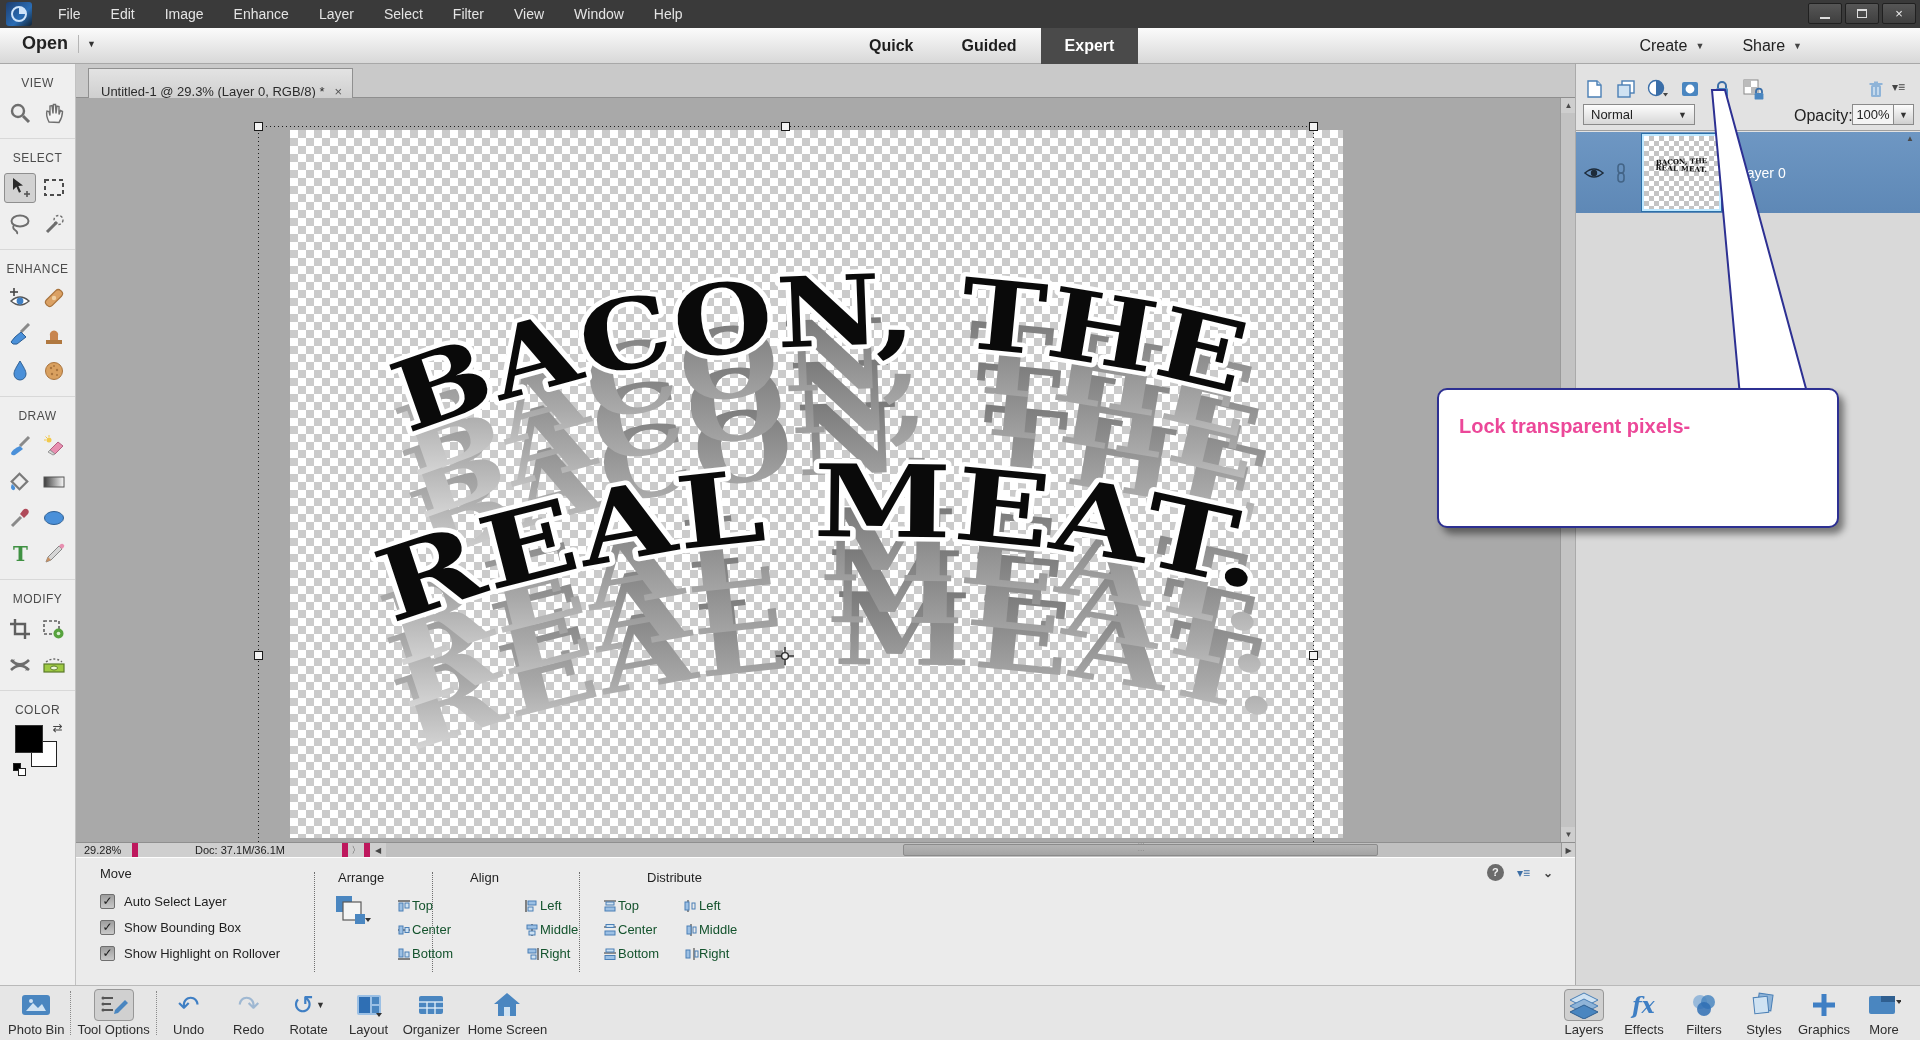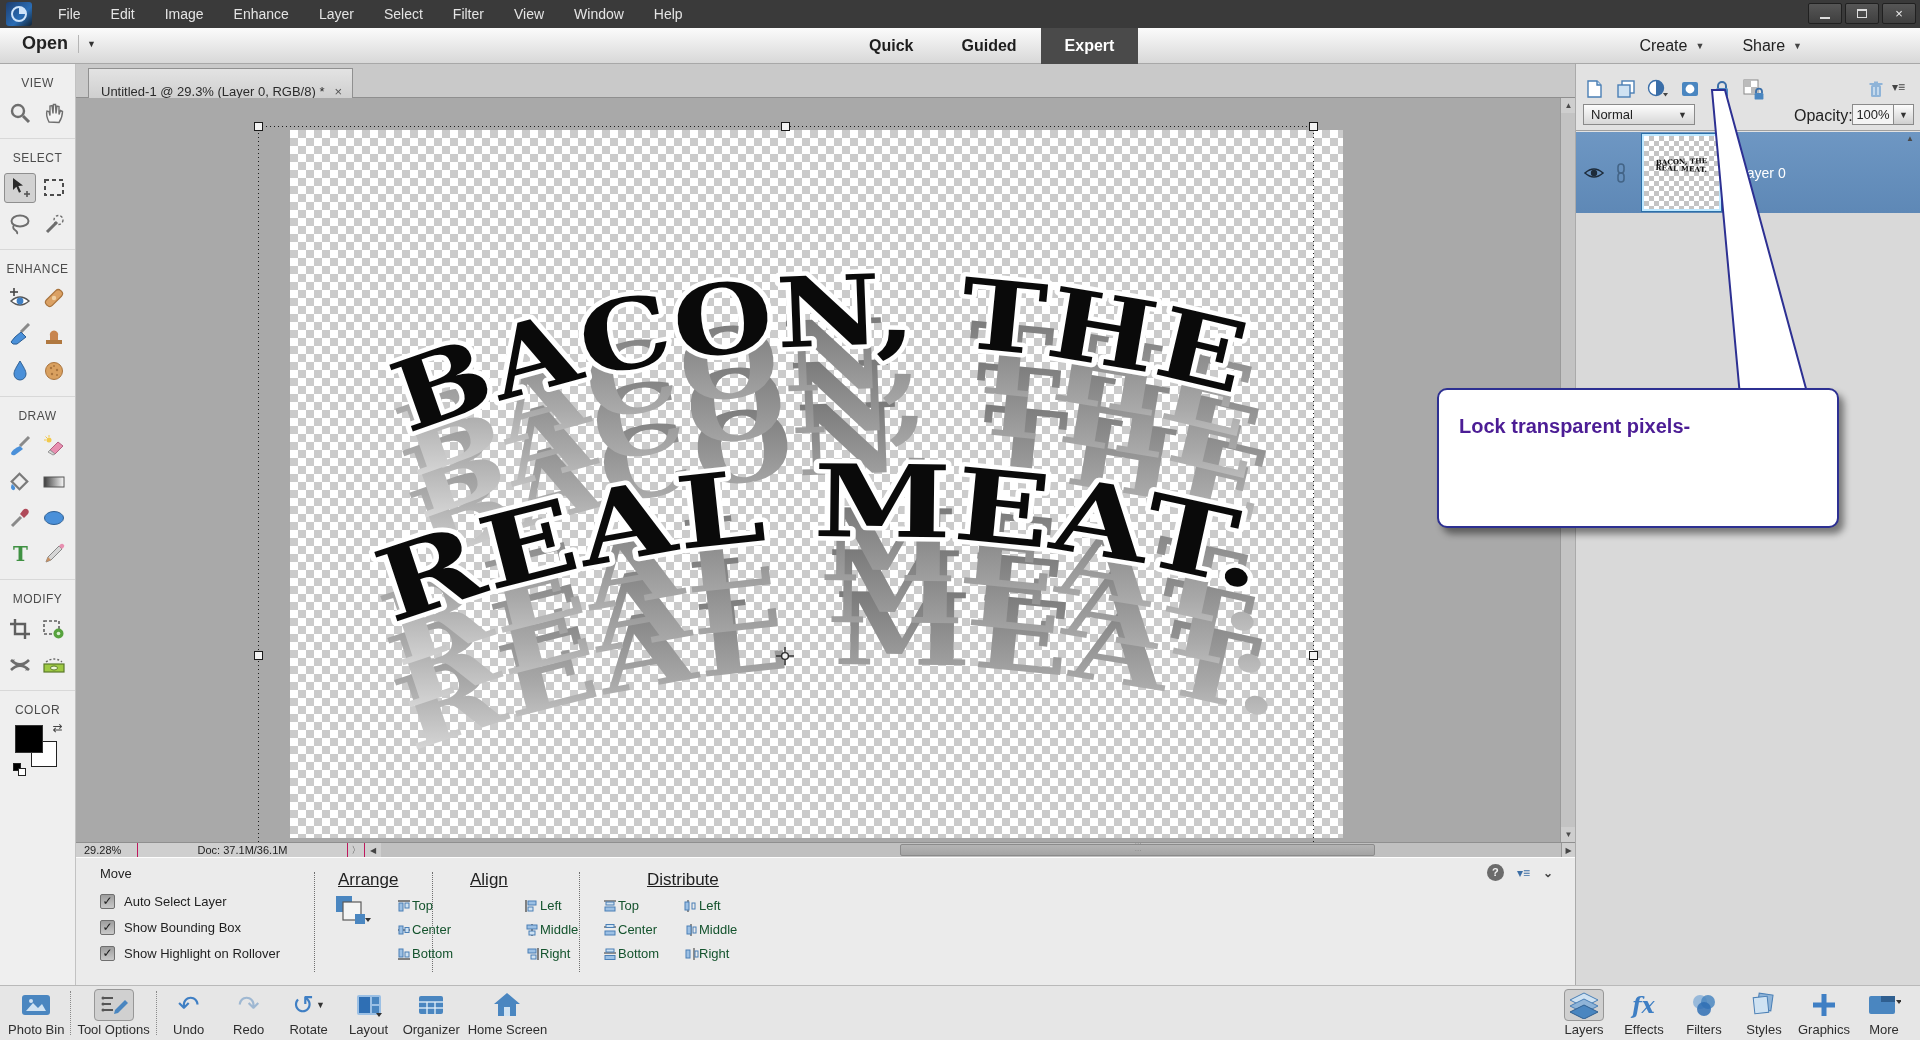--- a/index.html
+++ b/index.html
@@ -59,38 +59,38 @@
     background:conic-gradient(#cbcbcb 25%,#fff 0 50%,#cbcbcb 0 75%,#fff 0); background-size:16px 16px; }
   #art { position:absolute; left:214px; top:32px; width:1053px; height:708px; }
   .bb-h { position:absolute; height:1px; background-image:repeating-linear-gradient(90deg,#1c1c1c 0 1px,transparent 1px 4px); }
   .bb-v { position:absolute; width:1px; background-image:repeating-linear-gradient(0deg,#1c1c1c 0 1px,transparent 1px 4px); }
   .handle { position:absolute; width:9px; height:9px; background:#f4f4f4; border:1px solid #1a1a1a; }
   #vscroll { position:absolute; right:0; top:0; width:15px; height:744px; background:#c3c3c3; border-left:1px solid #9a9a9a; }
   .scr-arrow { position:absolute; left:0; width:15px; height:15px; font-size:8px; color:#4a4a4a; display:flex; align-items:center; justify-content:center; background:#cecece; }
 
   
   #statusrow { position:absolute; left:76px; top:842px; width:1499px; height:15px; background:#c9c9c9; border-top:1px solid #8f8f8f; display:flex; align-items:stretch; font-size:11px; color:#222; }
-  .st-cell { border-right:1px solid #be185d; background:#cfcfcf; display:flex; align-items:center; padding:0 8px; }
+  .st-cell { border-right:6px solid #be185d; background:#cfcfcf; display:flex; align-items:center; padding:0 8px; }
   #st-zoom { width:62px; }
   #st-doc { width:210px; justify-content:center; }
   #st-exp { width:16px; justify-content:center; font-size:9px; color:#444; }
   #st-left { width:14px; justify-content:center; font-size:8px; color:#444; border-right:none; }
   #hscroll { flex:1; position:relative; background:#c0c0c0; }
   #hthumb { position:absolute; left:44%; top:1px; width:475px; height:12px; background:linear-gradient(#b4b4b4,#a4a4a4); border:1px solid #8b8b8b; border-radius:2px; }
   #hthumb::after { content:"⋮⋮"; position:absolute; left:50%; top:-2px; transform:translateX(-50%) rotate(90deg); font-size:7px; color:#777; }
   #st-right { width:14px; display:flex; align-items:center; justify-content:center; font-size:8px; color:#444; background:#cfcfcf; border-left:1px solid #999; }
 
   
   #options { position:absolute; left:76px; top:857px; width:1499px; height:128px; background:#ebebeb; border-top:1px solid #fdfdfd; }
   #opt-title { position:absolute; left:24px; top:8px; font-size:13px; color:#1f1f1f; }
   .chk-row { position:absolute; left:24px; display:flex; align-items:center; gap:9px; }
   .chk-box { width:15px; height:15px; background:linear-gradient(#9d9d9d,#c9c9c9); border:1px solid #6f6f6f; border-radius:2px; color:#1b1b1b; font-size:12px; line-height:13px; text-align:center; }
   .chk-label { font-size:13px; color:#1f1f1f; }
   .opt-sep { position:absolute; top:14px; height:100px; border-left:1px dotted #6f6f6f; }
-  .opt-head { position:absolute; font-size:17px; color:#1f1f1f;text-decoration:underline; }
+  .opt-head { position:absolute; font-size:13px; color:#1f1f1f; }
   .ali-item { position:absolute; display:flex; align-items:center; font-size:13px; color:#14532d; }
   #opt-icons { position:absolute; right:22px; top:6px; display:flex; gap:13px; align-items:center; }
   #help-icon { width:17px; height:17px; border-radius:50%; background:#6b6b6b; color:#f2f2f2; font-size:11px; font-weight:bold; text-align:center; line-height:17px; }
   #optmenu-icon { color:#3c6ea5; font-size:12px; }
   #collapse-icon { color:#444; font-size:12px; font-weight:bold; }
 
   
   #rightpanel { position:absolute; left:1575px; top:64px; width:345px; height:921px; background:#e2e2e2; border-left:1px solid #aaa; }
   #lp-icons { position:absolute; left:6px; top:14px; display:flex; gap:8px; align-items:center; }
   .lp-ic { width:24px; height:22px; display:flex; align-items:center; justify-content:center; }
@@ -112,21 +112,21 @@
   #thumb-art .l2 { transform:rotate(2deg); letter-spacing:.3px; }
   #layer-name { margin-left:18px; font-size:14px; color:#fff; }
   #lp-scroll-up { position:absolute; left:330px; top:70px; font-size:8px; color:#4a4a4a; }
   #lp-rest { position:absolute; left:0; top:149px; width:344px; height:772px; background:#d9d9d9; }
 
   
   #tail-svg { position:absolute; left:1690px; top:84px; z-index:5; }
   #callout { position:absolute; left:1437px; top:388px; width:402px; min-height:140px; z-index:6;
     background:#fff; border:2px solid #2d3092; border-radius:10px; box-shadow:5px 6px 7px rgba(0,0,0,.45);
     padding:22px 14px 18px 20px; }
-  .callout-line { font-size:20px; font-weight:bold; color:#4c1d95; line-height:28px; font-family:"Liberation Sans",sans-serif; }
+  .callout-line { font-size:20px; font-weight:bold; color:#ec4899; line-height:28px; font-family:"Liberation Sans",sans-serif; }
 
   
   #taskbar { position:absolute; left:0; top:985px; width:1920px; height:55px; background:#e6e6e6; border-top:1px solid #b9b9b9; display:flex; align-items:center; }
   .tk-item { display:flex; flex-direction:column; align-items:center; justify-content:flex-start; gap:1px; min-width:60px; padding:0 4px; }
   .tk-iconbox { width:40px; height:32px; display:flex; align-items:center; justify-content:center; border-radius:4px; }
   .tk-iconbox.pressed { background:#d0d0d0; border:1px solid #979797; }
   .tk-label { font-size:13px; color:#2e2e2e; white-space:nowrap; }
   .tk-sep { height:44px; border-left:1px dotted #8a8a8a; margin:0 2px; }
   #tk-right { margin-left:auto; display:flex; align-items:center; margin-right:6px; }
   .uchar { font-size:26px; line-height:26px; color:#3f7fc4; font-family:"DejaVu Sans",sans-serif; }

